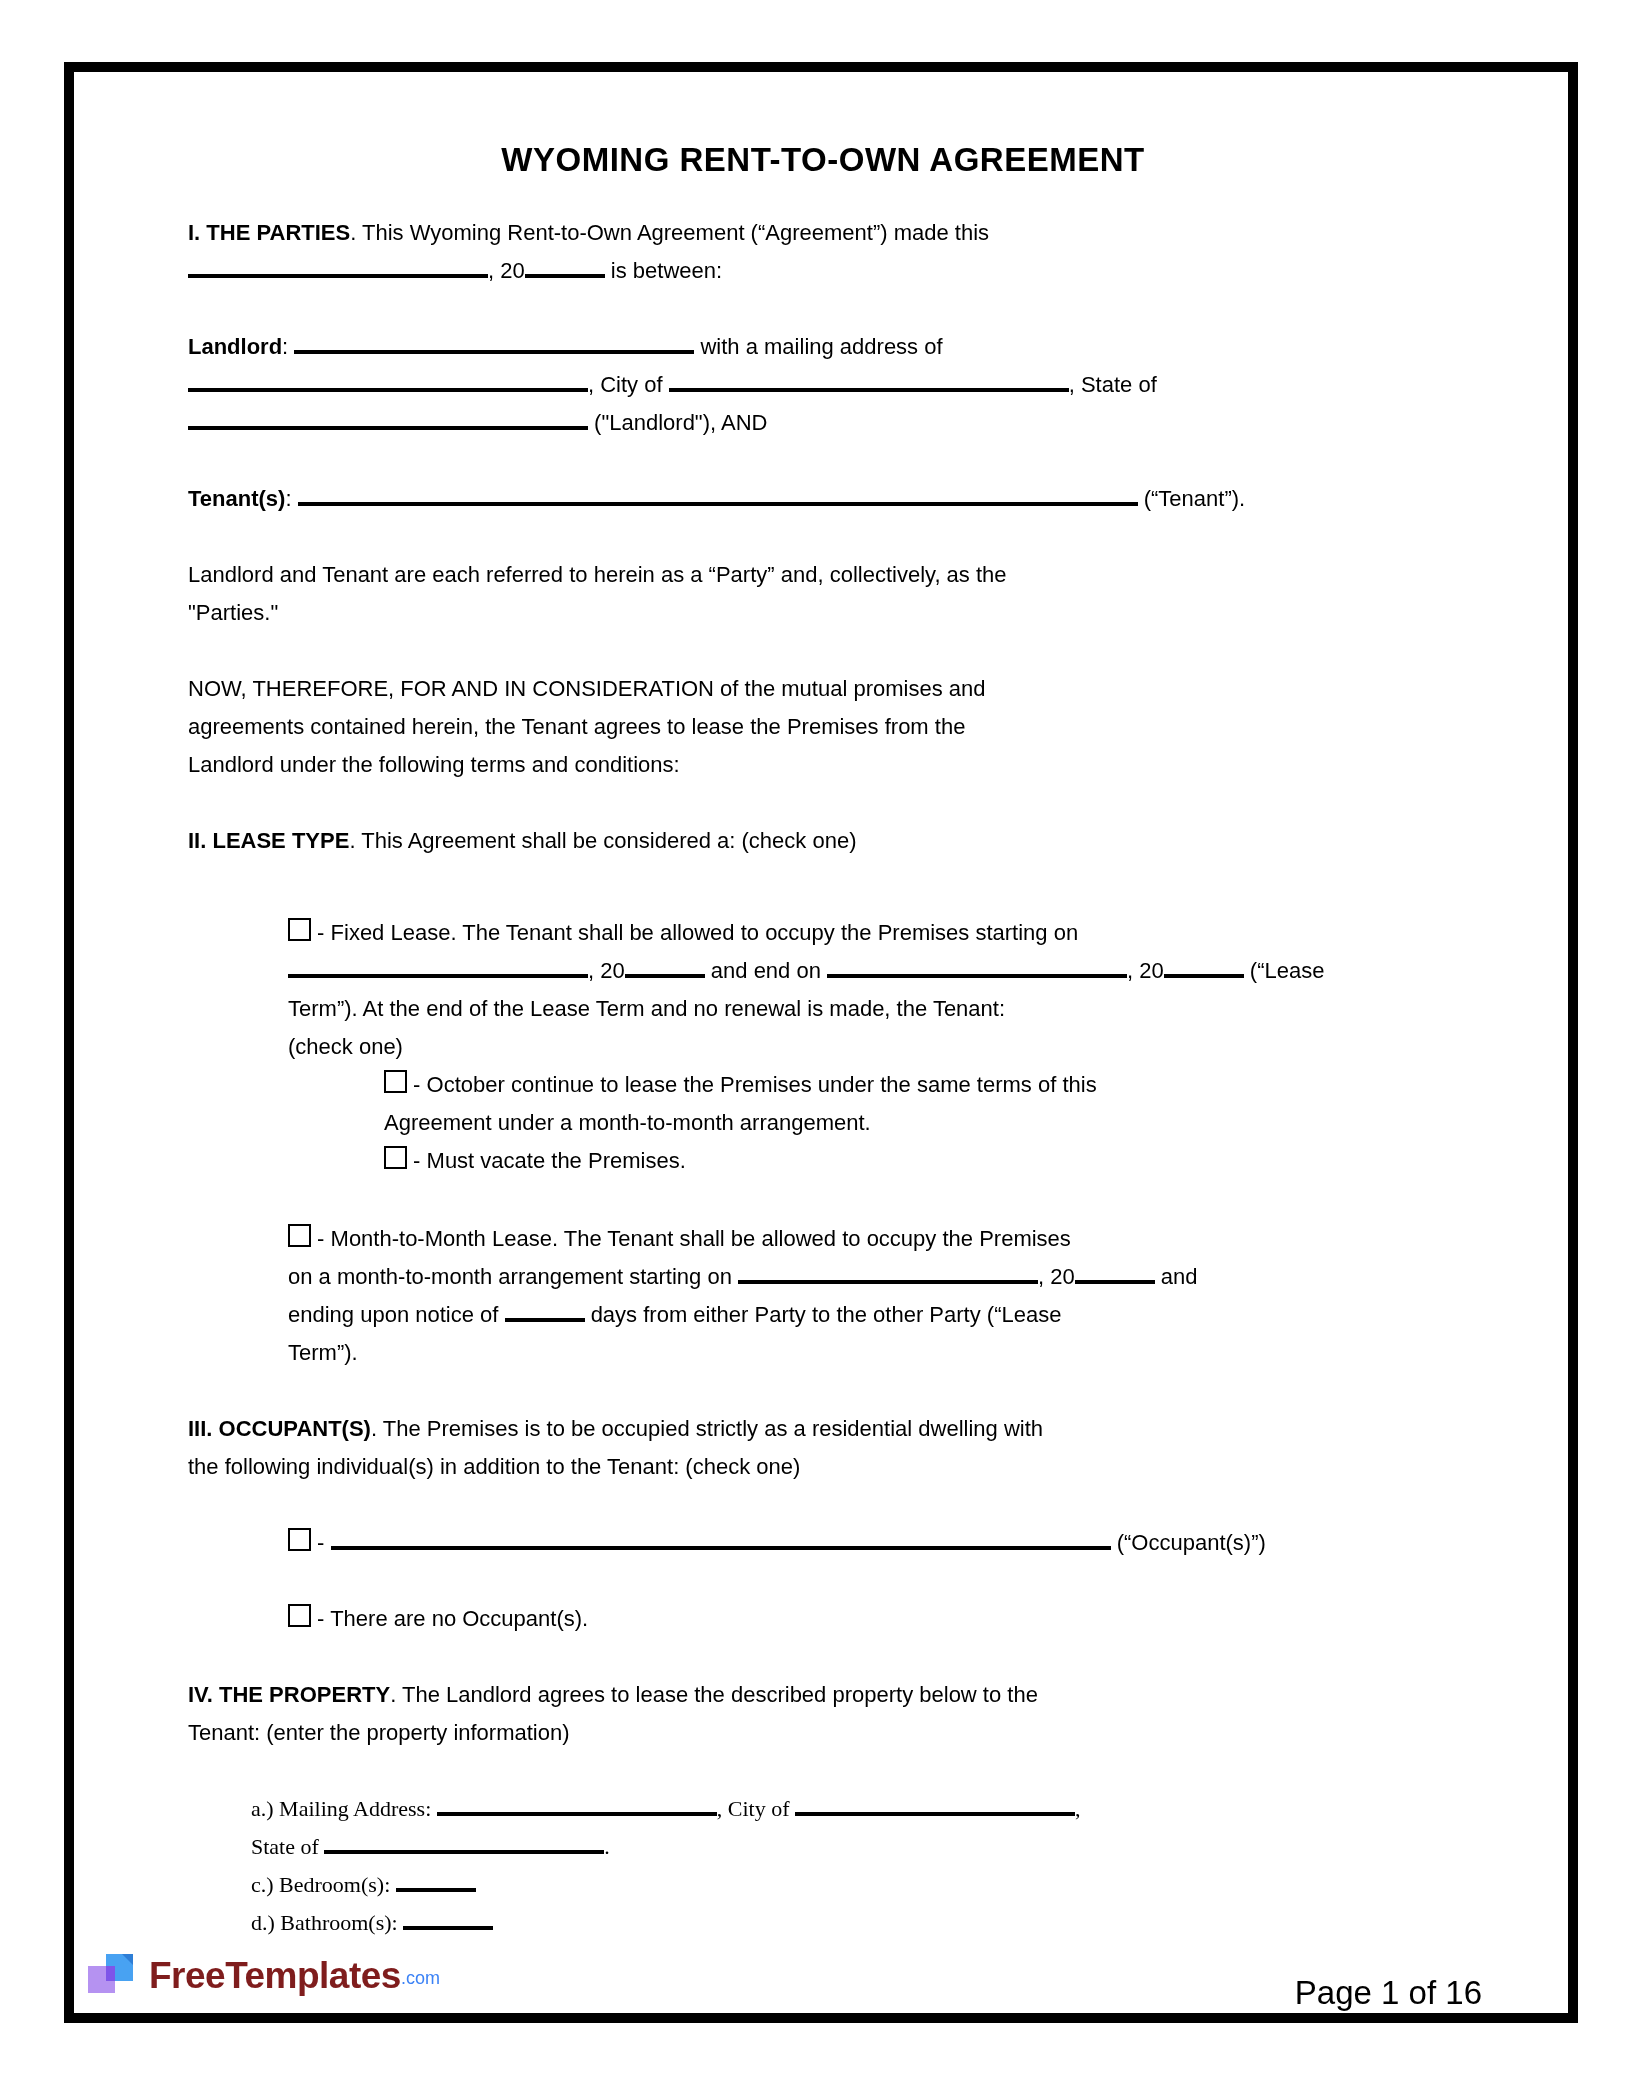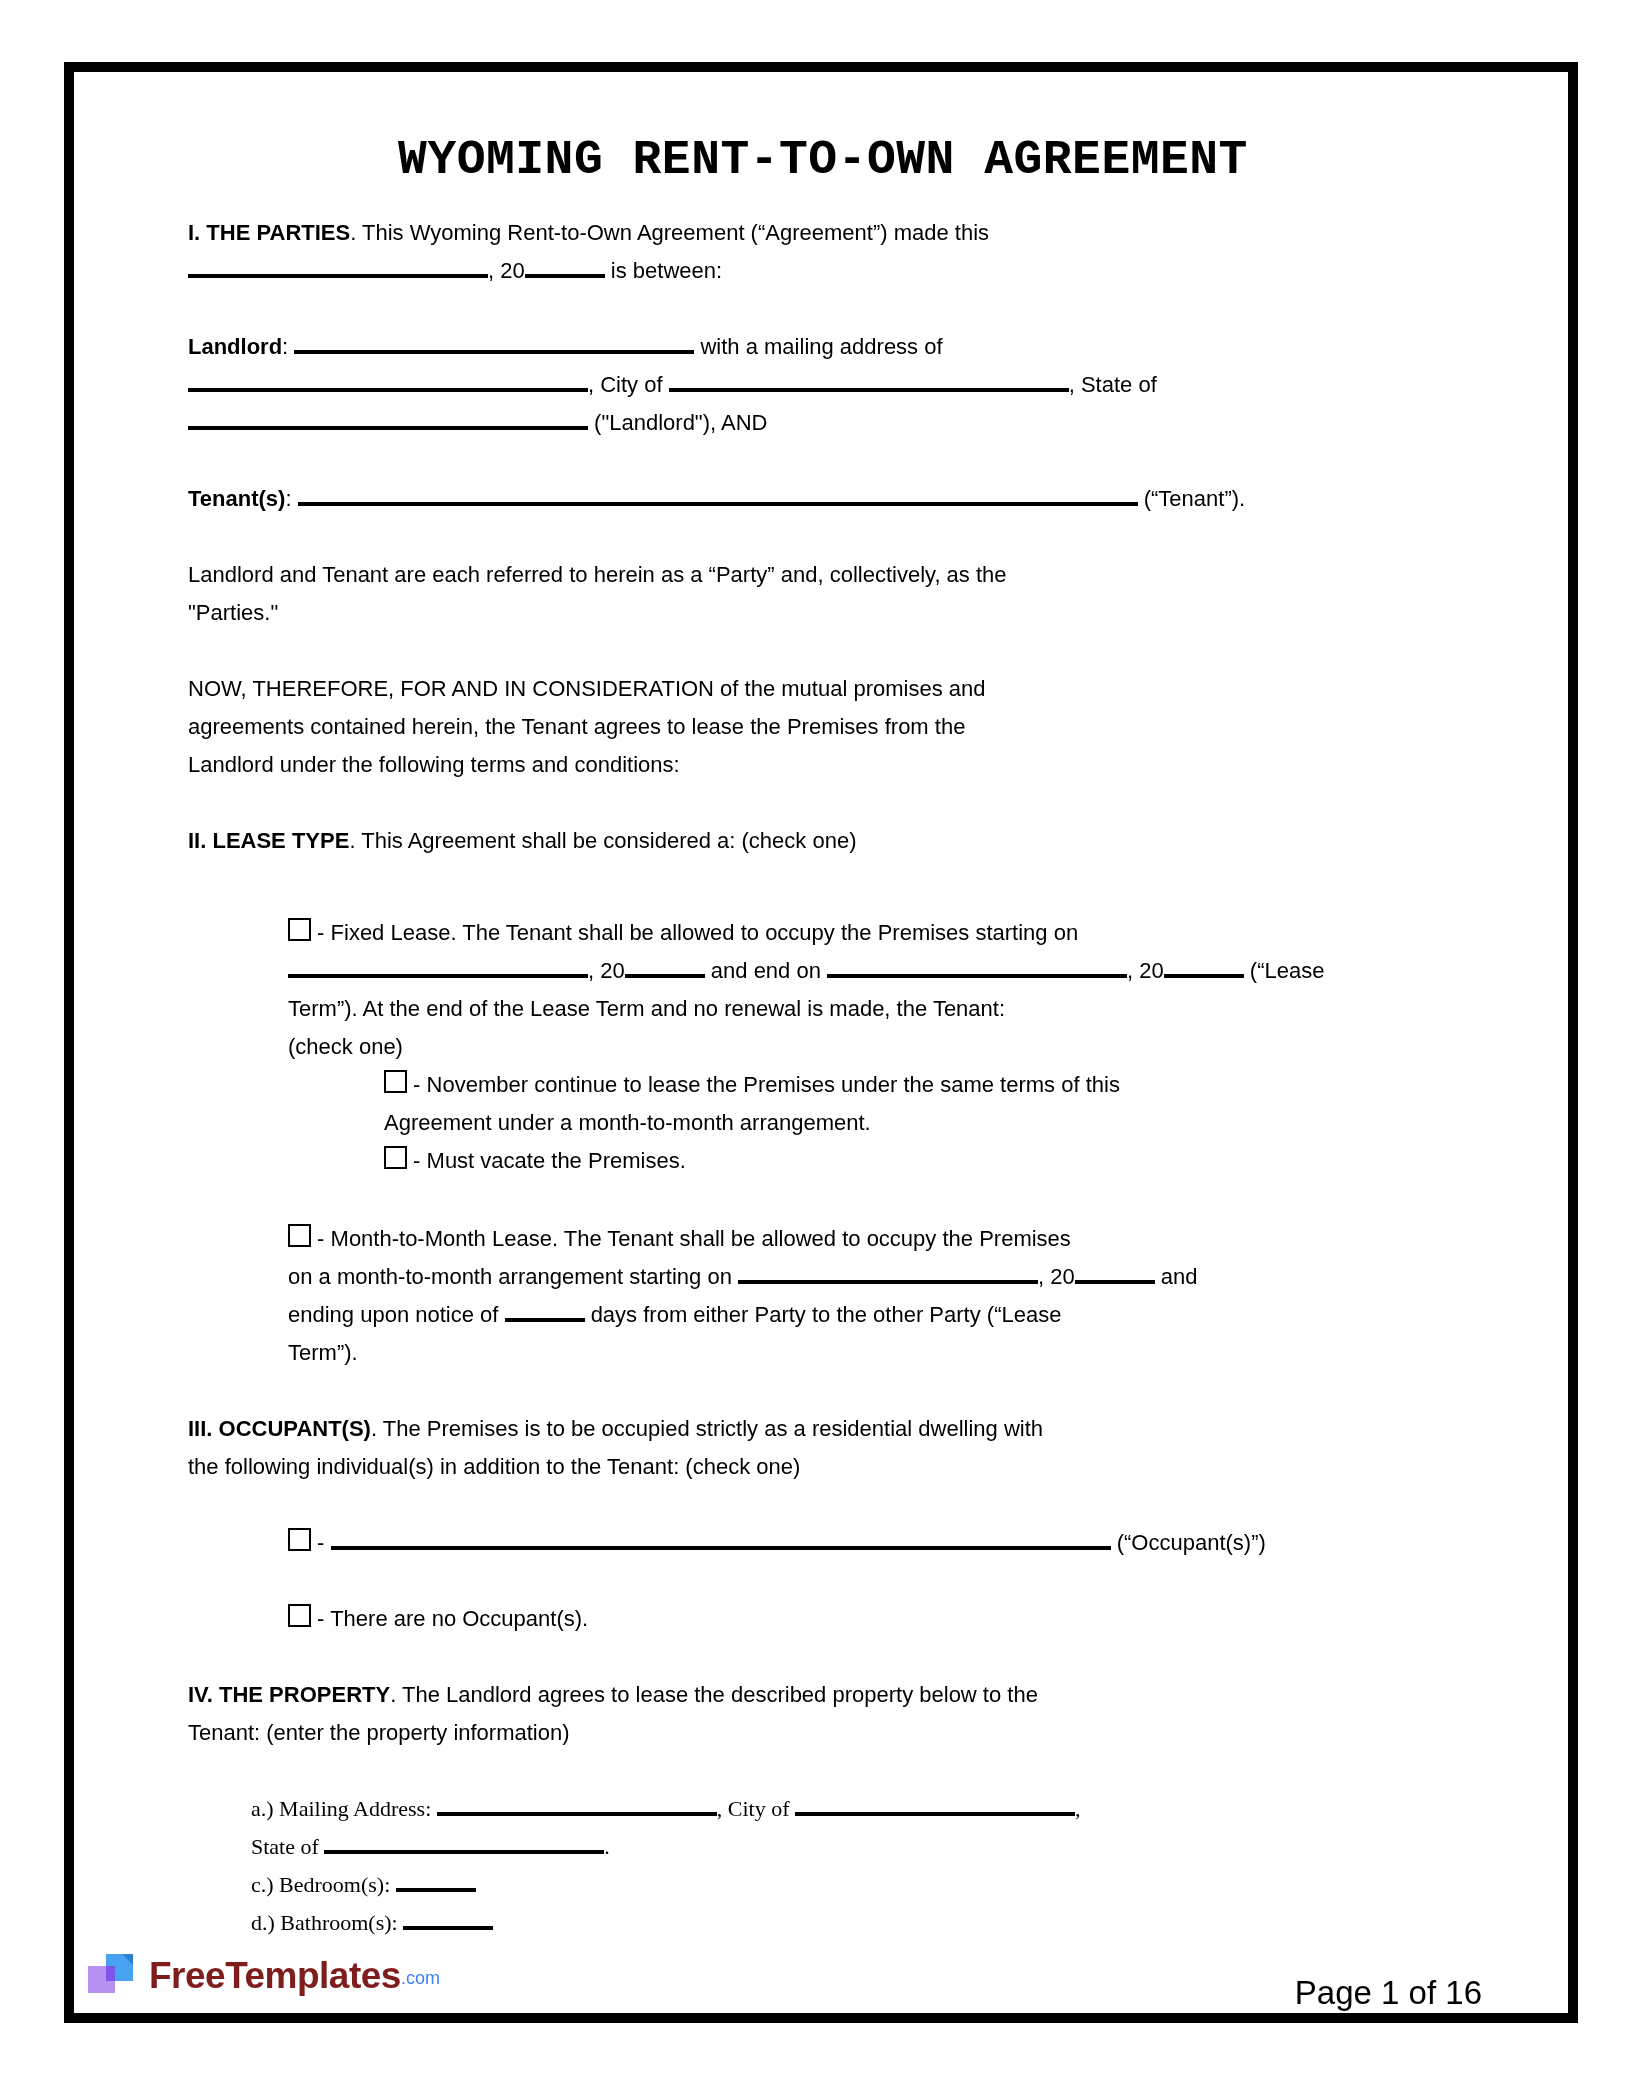--- a/index.html
+++ b/index.html
@@ -1,22 +1,22 @@
 <!DOCTYPE html>
 <html><head>
 <meta charset="utf-8">
 <style>
   html,body{margin:0;padding:0;background:#888;}
   .page{position:relative;width:1632px;height:2090px;background:#ffffff;
         font-family:"Liberation Sans",sans-serif;color:#000;overflow:hidden;margin:0 auto;}
   .page-border{position:absolute;left:64px;top:62px;width:1514px;height:1961px;
         border:10px solid #000;box-sizing:border-box;}
   .content{position:absolute;left:188px;top:0;width:1270px;}
-  .doc-title{margin-top:136px;text-align:center;font-weight:bold;font-size:48px;
-        line-height:48px;letter-spacing:.5px;white-space:nowrap;font-family:Liberation Mono, monospace;}
+  .doc-title{margin-top:136px;text-align:center;font-weight:bold;font-size:33px;
+        line-height:48px;letter-spacing:.5px;white-space:nowrap;}
   .line{white-space:pre;font-size:22px;line-height:38px;}
   .seg-b{font-weight:bold;}
   .blank{display:inline-block;height:0;border-bottom:4px solid #000;}
   .checkbox{display:inline-block;width:19px;height:19px;border:2px solid #000;
         vertical-align:-1px;background:#fff;}
   .footer-logo{position:absolute;left:88px;top:1954px;display:flex;align-items:flex-end;}
   .logo-icon{position:relative;width:48px;height:41px;margin-right:13px;}
   .sq-blue{position:absolute;left:18px;top:0;width:27px;height:27px;background:#48a2f2;}
   .sq-fold{position:absolute;left:34px;top:0;width:0;height:0;
         border-top:11px solid #2e7ed6;border-left:11px solid transparent;}
@@ -59,21 +59,21 @@
       <div class="para" style="margin-top: 38px;">
         <div class="line"><span class="seg-b">II. LEASE TYPE</span><span class="seg-t">. This Agreement shall be considered a: (check one)</span></div>
       </div>
       <div class="para" style="margin-top: 54px; margin-left: 100px;">
         <div class="line"><span class="checkbox"></span><span class="seg-t"> - Fixed Lease. The Tenant shall be allowed to occupy the Premises starting on</span></div>
         <div class="line"><span class="blank" style="width: 300px;"></span><span class="seg-t">, 20</span><span class="blank" style="width: 80px;"></span><span class="seg-t"> and end on </span><span class="blank" style="width: 300px;"></span><span class="seg-t">, 20</span><span class="blank" style="width: 80px;"></span><span class="seg-t"> (“Lease</span></div>
         <div class="line"><span class="seg-t">Term”). At the end of the Lease Term and no renewal is made, the Tenant:</span></div>
         <div class="line"><span class="seg-t">(check one)</span></div>
       </div>
       <div class="para" style="margin-top: 0px; margin-left: 196px;">
-        <div class="line"><span class="checkbox"></span><span class="seg-t"> - November continue to lease the Premises under the same terms of this</span></div>
+        <div class="line"><span class="checkbox"></span><span class="seg-t"> - October continue to lease the Premises under the same terms of this</span></div>
         <div class="line"><span class="seg-t">Agreement under a month-to-month arrangement.</span></div>
         <div class="line"><span class="checkbox"></span><span class="seg-t"> - Must vacate the Premises.</span></div>
       </div>
       <div class="para" style="margin-top: 40px; margin-left: 100px;">
         <div class="line"><span class="checkbox"></span><span class="seg-t"> - Month-to-Month Lease. The Tenant shall be allowed to occupy the Premises</span></div>
         <div class="line"><span class="seg-t">on a month-to-month arrangement starting on </span><span class="blank" style="width: 300px;"></span><span class="seg-t">, 20</span><span class="blank" style="width: 80px;"></span><span class="seg-t"> and</span></div>
         <div class="line"><span class="seg-t">ending upon notice of </span><span class="blank" style="width: 80px;"></span><span class="seg-t"> days from either Party to the other Party (“Lease</span></div>
         <div class="line"><span class="seg-t">Term”).</span></div>
       </div>
       <div class="para" style="margin-top: 38px;">

